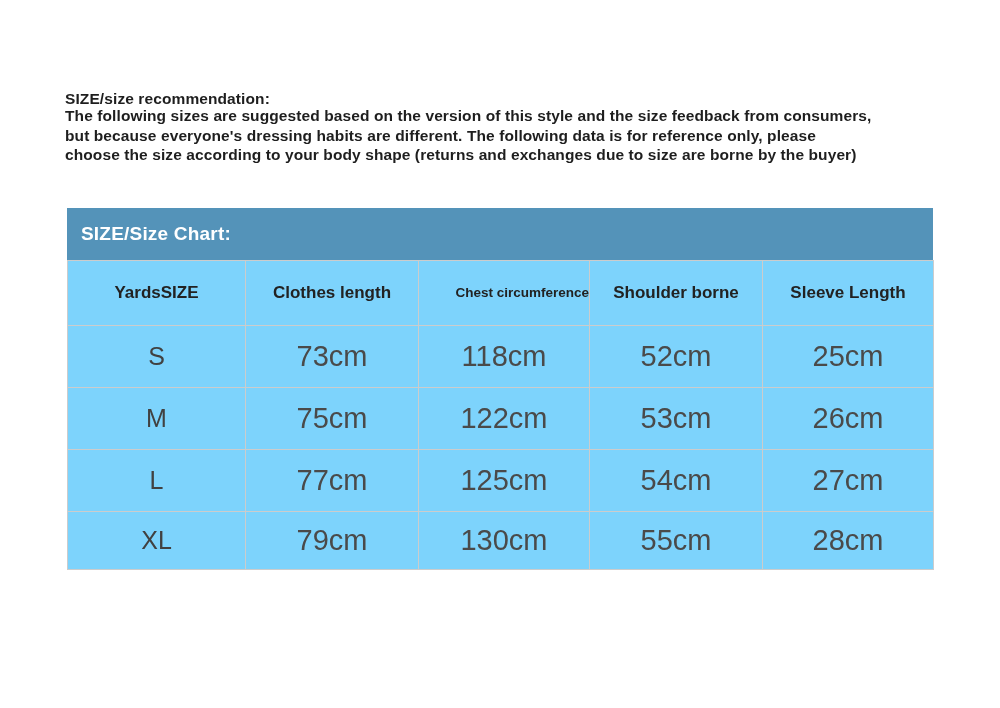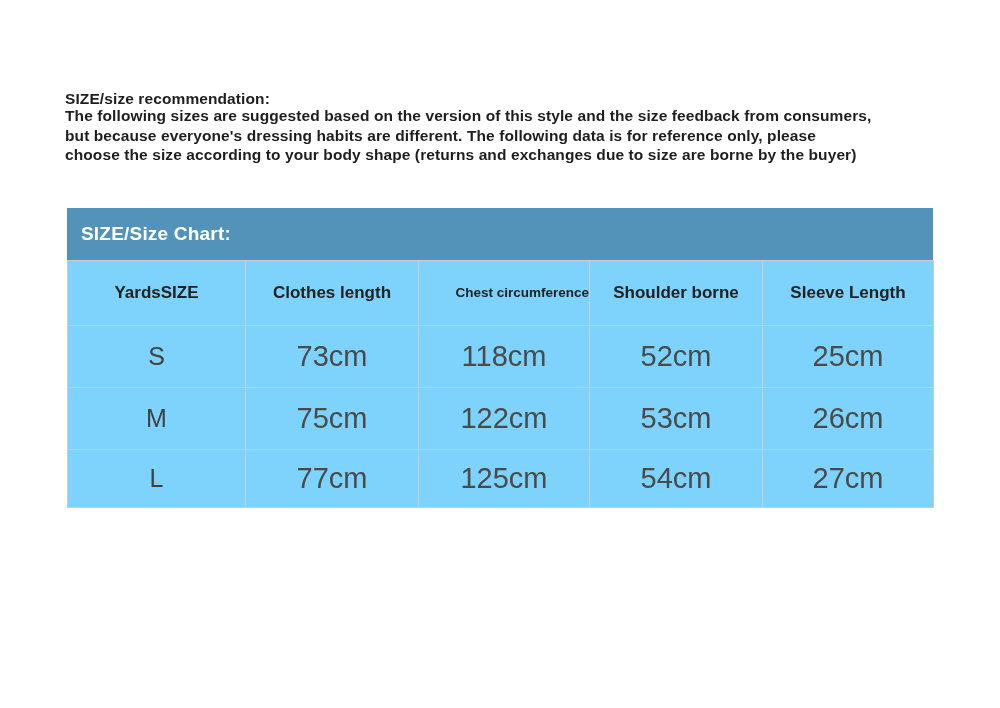--- a/index.html
+++ b/index.html
@@ -151,18 +151,25 @@
             <td>53cm</td>
             <td>26cm</td>
           </tr>
           <tr>
             <td class="size-cell">L</td>
             <td>77cm</td>
             <td>125cm</td>
             <td>54cm</td>
             <td>27cm</td>
           </tr>
+          <tr>
+            <td class="size-cell">XL</td>
+            <td>79cm</td>
+            <td>130cm</td>
+            <td>55cm</td>
+            <td>28cm</td>
+          </tr>
         </tbody>
     </table>
 
   </div>
 
 </div>
 
 </body></html>

